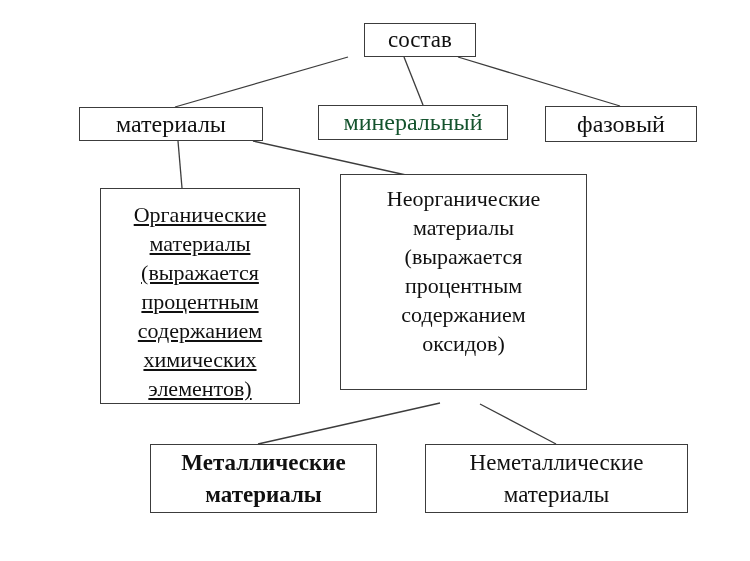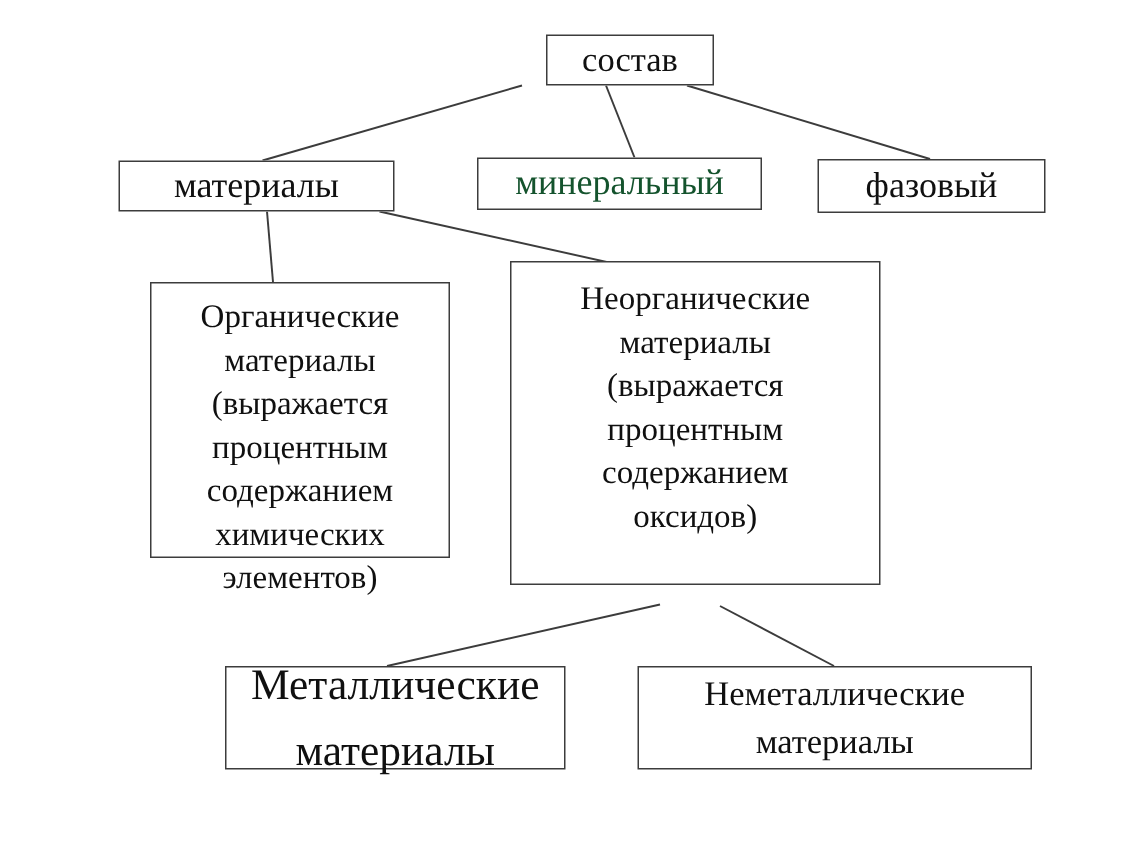--- a/index.html
+++ b/index.html
@@ -36,26 +36,26 @@
   }
   .node .label {
     white-space: pre-line;
     display: block;
     width: 100%;
   }
   .n-sostav  { left: 348px; top: 23px;  width: 112px; height: 34px; font-size: 23px; }
   .n-khim    { left: 79px;  top: 107px; width: 184px; height: 34px; font-size: 24px; }
   .n-miner   { left: 318px; top: 105px; width: 190px; height: 35px; font-size: 24px; }
   .n-faz     { left: 545px; top: 106px; width: 152px; height: 36px; font-size: 24px; }
-  .n-org     { left: 100px; top: 188px; width: 200px; height: 184px; font-size: 22px;
-               line-height: 29px; align-items: flex-start; padding-top: 7px; }
+  .n-org     { left: 100px; top: 188px; width: 200px; height: 216px; font-size: 22px;
+               line-height: 29px; align-items: flex-end; padding-top: 7px; text-decoration: underline; }
   .n-neorg   { left: 340px; top: 174px; width: 247px; height: 216px; font-size: 22px;
                line-height: 29px; align-items: flex-start; padding-top: 9px; }
-  .n-met     { left: 150px; top: 444px; width: 227px; height: 69px; font-size: 29px;
-               line-height: 44px; }
+  .n-met     { left: 150px; top: 444px; width: 227px; height: 69px; font-size: 23px;
+               line-height: 32px; font-weight: bold; }
   .n-nemet   { left: 412px; top: 444px; width: 263px; height: 69px; font-size: 23px;
                line-height: 32px; margin-left: 13px; }
 </style>
 </head>
 <body>
 
 <div class="canvas">
 
   <svg class="edges" xmlns="http://www.w3.org/2000/svg" viewBox="0 0 750 561">
       <line x1="348" y1="57" x2="175" y2="107" stroke="#3c3c3c" stroke-width="1.3"></line>

